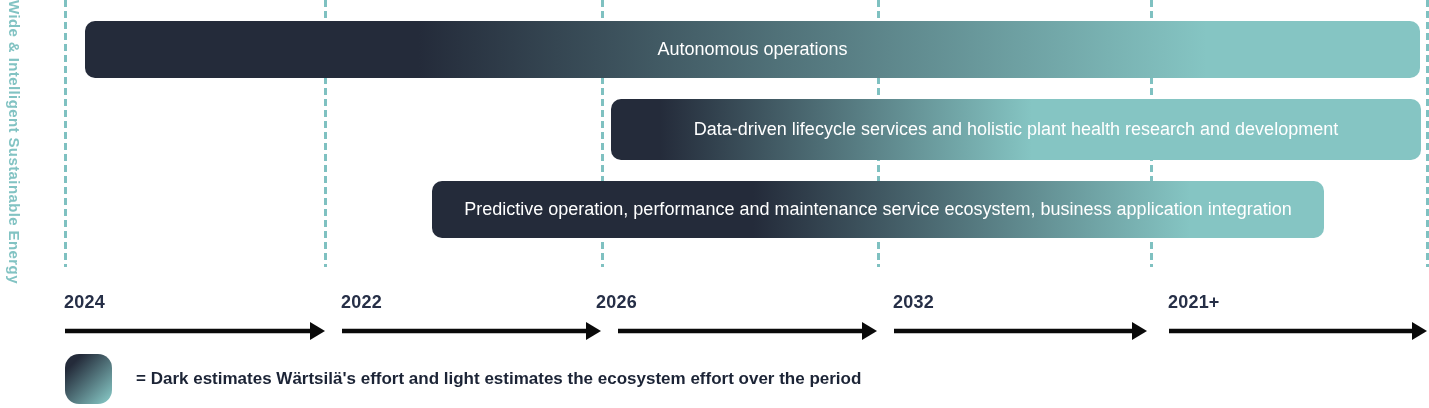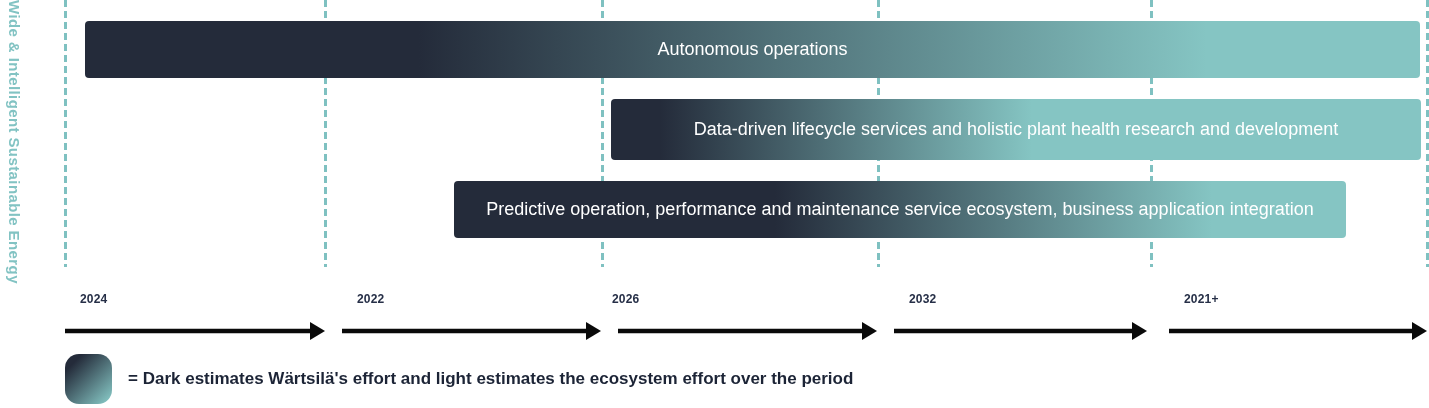--- a/index.html
+++ b/index.html
@@ -10,33 +10,33 @@
   .vlabel{
     position:absolute;left:6px;top:0;height:320px;
     writing-mode:vertical-rl;text-orientation:mixed;
     font-weight:bold;font-size:15px;letter-spacing:0.4px;white-space:nowrap;
   }
   .gridline{
     position:absolute;top:0;width:3px;height:267px;z-index:1;
     background:repeating-linear-gradient(to bottom,var(--grid) 0 7px,transparent 7px 11px);
   }
   .bar{
-    position:absolute;border-radius:4px;z-index:2;
+    position:absolute;border-radius:10px;z-index:2;
     display:flex;align-items:center;justify-content:center;
   }
   .bar-label{
     color:var(--bartext);font-size:18px;font-weight:400;white-space:nowrap;
   }
   .year-label{
-    position:absolute;top:292px;font-weight:bold;font-size:12px;
-    color:var(--year);letter-spacing:0.2px;z-index:3;margin-left:16px;
+    position:absolute;top:292px;font-weight:bold;font-size:18px;
+    color:var(--year);letter-spacing:0.2px;z-index:3;
   }
   .arrow{position:absolute;top:320px;height:22px;z-index:3;}
   .legend{
-    position:absolute;left:65px;top:354px;display:flex;align-items:center;gap:16px;z-index:3;
+    position:absolute;left:65px;top:354px;display:flex;align-items:center;gap:24px;z-index:3;
   }
   .swatch{
     width:47px;height:50px;border-radius:14px;flex:0 0 auto;
     background:linear-gradient(135deg,var(--dark) 0%,var(--dark) 18%,var(--light) 95%);
   }
   .legend-text{font-size:17px;font-weight:bold;color:var(--legendtext);white-space:nowrap;}
 </style>
 </head>
 <body>
 
@@ -50,21 +50,21 @@
       <div class="gridline" style="left: 1150px;"></div>
       <div class="gridline" style="left: 1426px;"></div>
     </div>
   <div id="bars">
       <div class="bar" style="left: 85px; top: 21px; width: 1335px; height: 57px; background: linear-gradient(90deg, rgb(36, 43, 58) 0%, rgb(36, 43, 58) 25%, rgb(133, 197, 195) 84%);">
         <span class="bar-label">Autonomous operations</span>
       </div>
       <div class="bar" style="left: 611px; top: 99px; width: 810px; height: 61px; background: linear-gradient(90deg, rgb(36, 43, 58) 0%, rgb(36, 43, 58) 6%, rgb(133, 197, 195) 52%);">
         <span class="bar-label">Data-driven lifecycle services and holistic plant health research and development</span>
       </div>
-      <div class="bar" style="left: 454px; top: 181px; width: 892px; height: 57px; background: linear-gradient(90deg, rgb(36, 43, 58) 0%, rgb(36, 43, 58) 36%, rgb(133, 197, 195) 85%);">
+      <div class="bar" style="left: 432px; top: 181px; width: 892px; height: 57px; background: linear-gradient(90deg, rgb(36, 43, 58) 0%, rgb(36, 43, 58) 36%, rgb(133, 197, 195) 85%);">
         <span class="bar-label">Predictive operation, performance and maintenance service ecosystem, business application integration</span>
       </div>
     </div>
   <div id="axis">
       <div class="year-label" style="left: 64px;">2024</div>
       <div class="arrow" style="left: 64px; width: 262px;"><svg width="262" height="22" viewBox="0 0 262 22">
           <line x1="1" y1="11" x2="249" y2="11" stroke="#0a0a0a" stroke-width="4.5"></line>
           <path d="M 246 2 L 261 11 L 246 20 Z" fill="#0a0a0a"></path>
         </svg></div>
       <div class="year-label" style="left: 341px;">2022</div>

